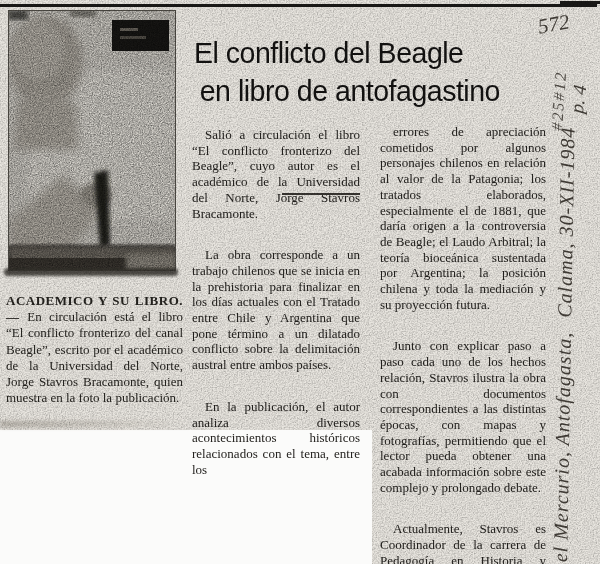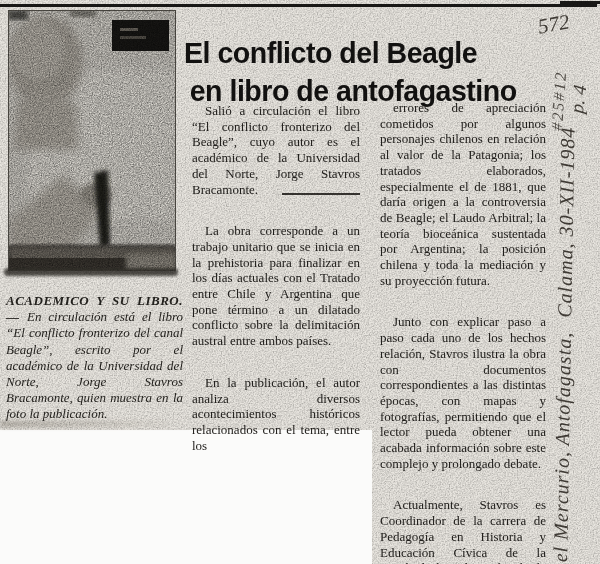--- a/index.html
+++ b/index.html
@@ -16,34 +16,34 @@
   .rule-top{position:absolute;left:0;top:4px;width:597px;height:3px;background:#1b1a18;}
   .rule-top-tick{position:absolute;left:560px;top:1px;width:40px;height:3px;background:#1b1a18;}
 
   
   .photo{position:absolute;left:8px;top:10px;width:168px;height:261px;}
   .photo-smudge{position:absolute;left:4px;top:268px;width:174px;height:8px;
     background:#35322d;border-radius:4px;filter:blur(1.5px);opacity:.85;}
 
   
   .caption{position:absolute;left:6px;top:280px;width:177px;
-    font-style:italic;font-size:13px;line-height:16.2px;color:#262420;
+    font-size:13px;line-height:16.2px;color:#262420;
     text-align:justify;}
   .caption .lead{font-weight:bold;letter-spacing:.5px;}
 
   
-  .headline{position:absolute;left:184px;top:14px;width:360px;color:#141312;
-    font-family:"Liberation Sans", sans-serif;font-weight:700;
+  .headline{position:absolute;left:194px;top:14px;width:360px;color:#141312;
+    font-family:"Liberation Sans", sans-serif;font-weight:400;
     font-size:30px;line-height:38px;letter-spacing:-0.5px;}
   .headline .hl{display:block;transform:scaleX(0.95);transform-origin:left;white-space:nowrap;}
   .headline .hl2{padding-left:6px;}
 
   
   .col{position:absolute;font-size:13px;line-height:15.7px;color:#24221f;
-    text-align:justify;}
+    text-align:justify;margin-top:24px;}
   .col p{margin:0 0 26px 0;text-indent:13px;}
   .col1{left:192px;top:103px;width:168px;}
   .col2{left:380px;top:100px;width:166px;}
   .sig-rule{position:absolute;left:282px;top:193px;width:78px;height:2px;background:#3a3733;}
 
   
   .hw{position:absolute;color:#45403a;font-family:"Liberation Serif", serif;
     font-style:italic;white-space:nowrap;}
   .hw-572{left:538px;top:12px;font-size:21px;transform:rotate(-10deg);}
   .hw-scribble{left:548px;top:130px;font-size:16px;letter-spacing:2px;
@@ -110,21 +110,21 @@
 
 <p class="caption"><span class="lead">ACADEMICO Y SU LIBRO.— </span><span>En circulación está el libro “El conflicto fronterizo del canal Beagle”, escrito por el académico de la Universidad del Norte, Jorge Stavros Bracamonte, quien muestra en la foto la publicación.</span></p>
 
 <h1 class="headline">
     <span class="hl">El conflicto del Beagle</span>
     <span class="hl hl2">en libro de antofagastino</span>
   </h1>
 
 <div class="col col1">
   <p>Salió a circulación el libro “El conflicto fronterizo del Beagle”, cuyo autor es el académico de la Universidad del Norte, Jorge Stavros Bracamonte.</p>
-  <p>La obra corresponde a un trabajo unitario que se inicia en la prehistoria para finalizar en los días actuales con el Tratado entre Chile y Argentina que pone término a un dilatado conflicto sobre la delimitación austral entre ambos países.</p>
+  <p>La obra corresponde a un trabajo chilenos que se inicia en la prehistoria para finalizar en los días actuales con el Tratado entre Chile y Argentina que pone término a un dilatado conflicto sobre la delimitación austral entre ambos países.</p>
   <p>En la publicación, el autor analiza diversos acontecimientos históricos relacionados con el tema, entre los</p>
 </div>
 <div class="sig-rule"></div>
 
 <div class="col col2">
   <p>errores de apreciación cometidos por algunos personajes chilenos en relación al valor de la Patagonia; los tratados elaborados, especialmente el de 1881, que daría origen a la controversia de Beagle; el Laudo Arbitral; la teoría bioceánica sustentada por Argentina; la posición chilena y toda la mediación y su proyección futura.</p>
   <p>Junto con explicar paso a paso cada uno de los hechos relación, Stavros ilustra la obra con documentos correspondientes a las distintas épocas, con mapas y fotografías, permitiendo que el lector pueda obtener una acabada información sobre este complejo y prolongado debate.</p>
   <p>Actualmente, Stavros es Coordinador de la carrera de Pedagogía en Historia y Educación Cívica de la Facultad de Educación de la Universidad del Norte.</p>
 </div>
 

